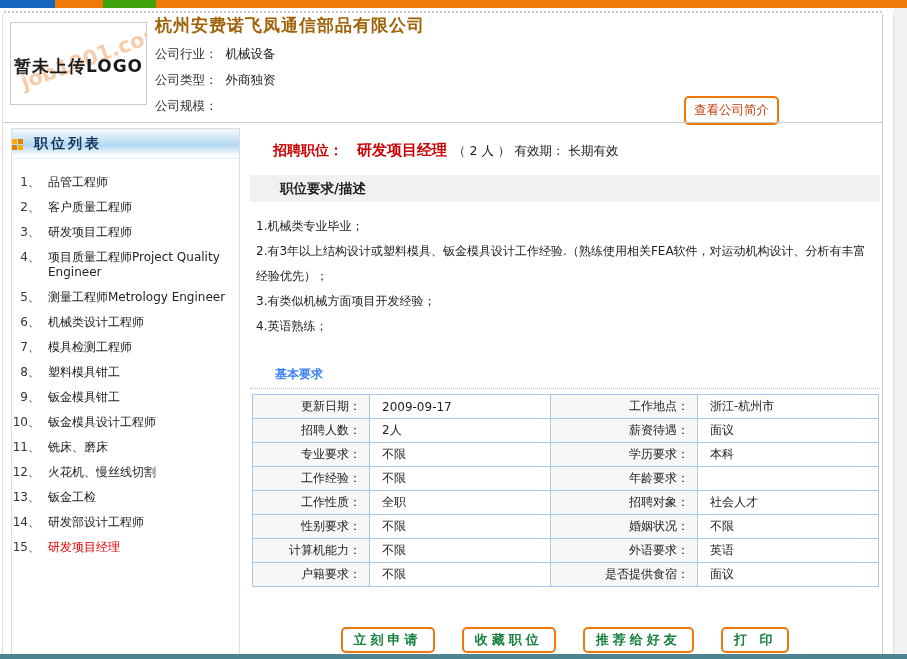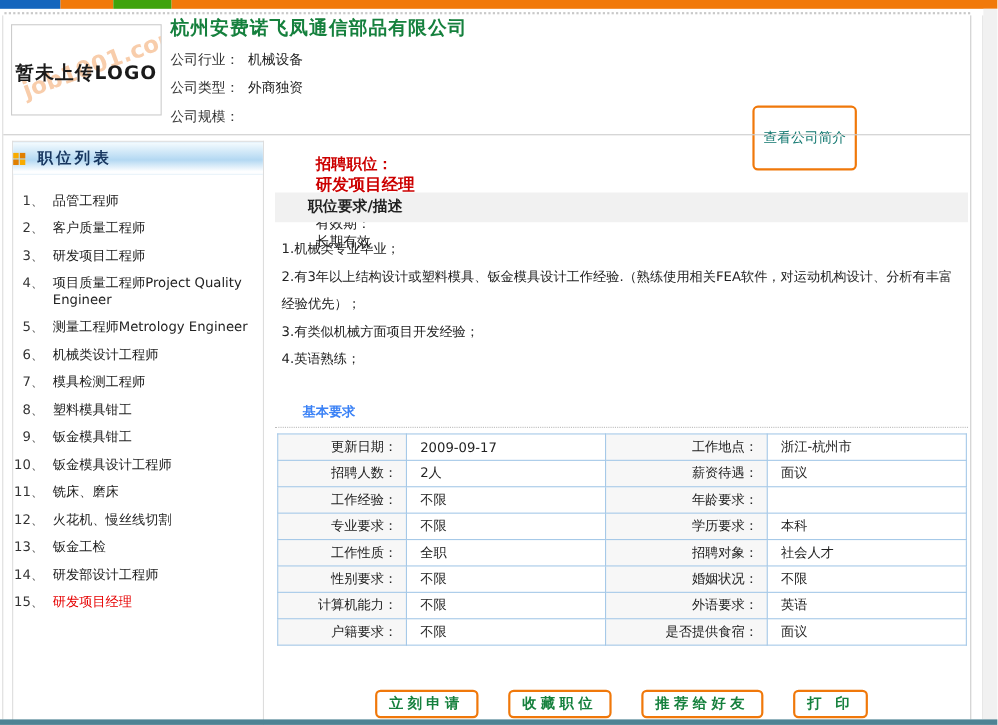--- a/index.html
+++ b/index.html
@@ -18,26 +18,26 @@
   .left-edge  { position:absolute; left:2px;  top:14px; bottom:5px; width:1px; background:#ddd; }
   .right-line { position:absolute; left:882px; top:14px; bottom:5px; width:1px; background:#ccc; }
   .right-line2{ position:absolute; left:893px; top:14px; bottom:5px; width:1px; background:#ddd; }
   .scroll-strip{ position:absolute; left:894px; top:8px; right:0; bottom:0; background:#f1f1f1; }
   .bottombar { position:absolute; left:0; right:0; bottom:0; height:5px; background:#4e8394; z-index:5; }
 
   
   .logo-box { position:absolute; left:10px; top:22px; width:137px; height:83px; border:1px solid #ccc; background:#fff; overflow:hidden; }
   .logo-watermark { position:absolute; left:6px; top:22px; transform:rotate(-20deg); font-size:21px; font-weight:bold; color:#f2a467; opacity:.55; white-space:nowrap; }
   .logo-text { position:absolute; left:0; top:32px; width:100%; text-align:center; font-size:17px; font-weight:bold; color:#1a1a1a; letter-spacing:1px; }
-  .company-name { position:absolute; left:155px; top:14px; font-size:17px; font-weight:bold; color:#15803d; letter-spacing:1px; }
+  .company-name { position:absolute; left:155px; top:14px; font-size:17px; font-weight:bold; color:#a16207; letter-spacing:1px; }
   .hfield { position:absolute; left:155px; font-size:12.5px; color:#333; }
   .hfield .fv { margin-left:8px; color:#222; }
   .hf1 { top:46px;font-family:Liberation Serif, serif; } .hf2 { top:72px; } .hf3 { top:98px; }
-  .hbtn { position:absolute; top:96px; padding:19px 8px; border:2px solid #f0780a; border-radius:5px;
-          background:#fff; color:#0f766e; font-size:12.5px; cursor:pointer; font-family:inherit; }
+  .hbtn { position:absolute; top:96px; padding:4px 8px; border:2px solid #f0780a; border-radius:5px;
+          background:#fff; color:#c2410c; font-size:12.5px; cursor:pointer; font-family:inherit; }
   .hbtn1 { left:684px; } .hbtn2 { left:780px; }
   .hdr-divider { position:absolute; top:122px; left:3px; width:879px; height:1px; background:#ccc; }
 
   
   .sidebar { position:absolute; left:11px; top:128px; width:229px; bottom:0; border:1px solid #ddd; border-bottom:none; background:#fff; }
   .sb-header { height:30px; display:flex; align-items:center; 
                background:linear-gradient(to bottom,#f2fafe 0%,#b3d8f2 55%,#fdfeff 92%);
                border-top:1px solid #e7f3fb; border-bottom:1px solid #e9f3fa; }
   .sq-grid { display:grid; grid-template-columns:5px 5px; grid-template-rows:5px 5px; gap:1px; margin-right:11px; }
   .sq-grid i { display:block; }
@@ -45,21 +45,21 @@
   .sq-grid i:nth-child(3){ background:#e07f00; } .sq-grid i:nth-child(4){ background:#f9ab00; }
   .sb-title { font-size:14px; font-weight:bold; color:#16355e; letter-spacing:3px; }
   .sb-list { padding-top:11px; }
   .s-item { display:flex; padding:5px 4px 5px 0; font-size:12px; line-height:15px; color:#222; cursor:pointer; }
   .s-num { flex:none; width:36px; text-align:right; padding-right:8px; color:#333; }
   .s-label { flex:1; padding-right:2px; }
   .s-item.active .s-label { color:#e60000; }
 
   
   .main { position:absolute; left:250px; top:128px; width:630px; height:531px; }
-  .posting { position:absolute; left:23px; top:13px; display:flex; align-items:baseline; white-space:nowrap;flex-direction:column; }
+  .posting { position:absolute; left:23px; top:13px; display:flex; align-items:baseline; white-space:nowrap; }
   .p-label { color:#cc0000; font-weight:bold; font-size:14px; }
   .p-title { color:#cc0000; font-weight:bold; font-size:15px; margin:0 6px 0 14px; }
   .p-meta  { font-size:12.5px; color:#222; margin-right:4px; }
   .desc-bar { position:absolute; top:47px; left:0; width:100%; height:27px; background:#f1f1f1;
               line-height:27px; font-size:13.5px; font-weight:bold; color:#222; padding-left:30px; }
   .desc-text { position:absolute; top:86px; left:6px; width:618px; font-size:12px; color:#222; line-height:25px; }
   .basic-title { position:absolute; top:238px; left:25px; font-size:12px; font-weight:bold; color:#3b82f6; }
   .dotted-sep { position:absolute; top:260px; left:0; width:100%; border-top:1px dotted #bbb; }
   table.basic { position:absolute; top:266px; left:2px; width:627px; border-collapse:collapse; }
   table.basic td { border:1px solid #a6c9e8; height:24px; font-size:12px; color:#222; }
@@ -211,30 +211,30 @@
           <td class="lbl2">工作地点：</td>
           <td class="val">浙江-杭州市</td>
         </tr>
         <tr>
           <td class="lbl">招聘人数：</td>
           <td class="val">2人</td>
           <td class="lbl2">薪资待遇：</td>
           <td class="val">面议</td>
         </tr>
         <tr>
+          <td class="lbl">专业要求：</td>
+          <td class="val">不限</td>
+          <td class="lbl2">学历要求：</td>
+          <td class="val">本科</td>
+        </tr>
+        <tr>
           <td class="lbl">工作经验：</td>
           <td class="val">不限</td>
           <td class="lbl2">年龄要求：</td>
           <td class="val"></td>
-        </tr>
-        <tr>
-          <td class="lbl">专业要求：</td>
-          <td class="val">不限</td>
-          <td class="lbl2">学历要求：</td>
-          <td class="val">本科</td>
         </tr>
         <tr>
           <td class="lbl">工作性质：</td>
           <td class="val">全职</td>
           <td class="lbl2">招聘对象：</td>
           <td class="val">社会人才</td>
         </tr>
         <tr>
           <td class="lbl">性别要求：</td>
           <td class="val">不限</td>

